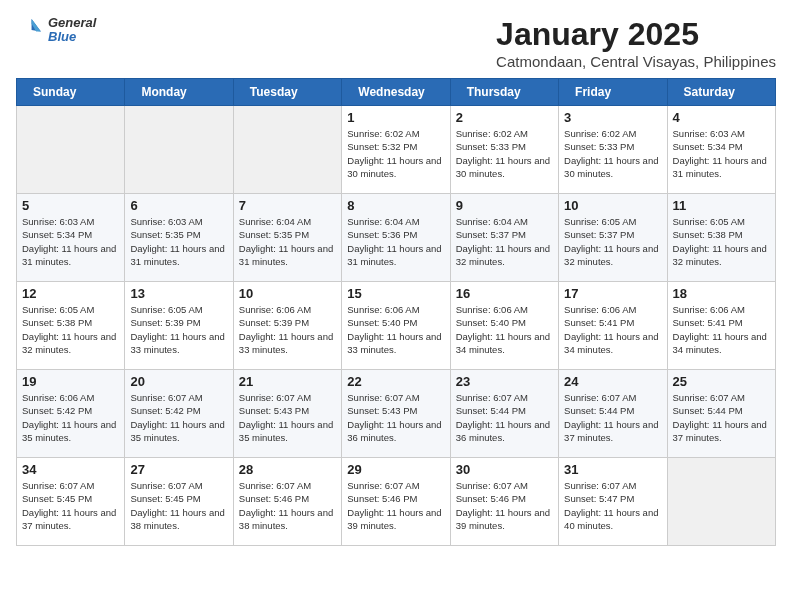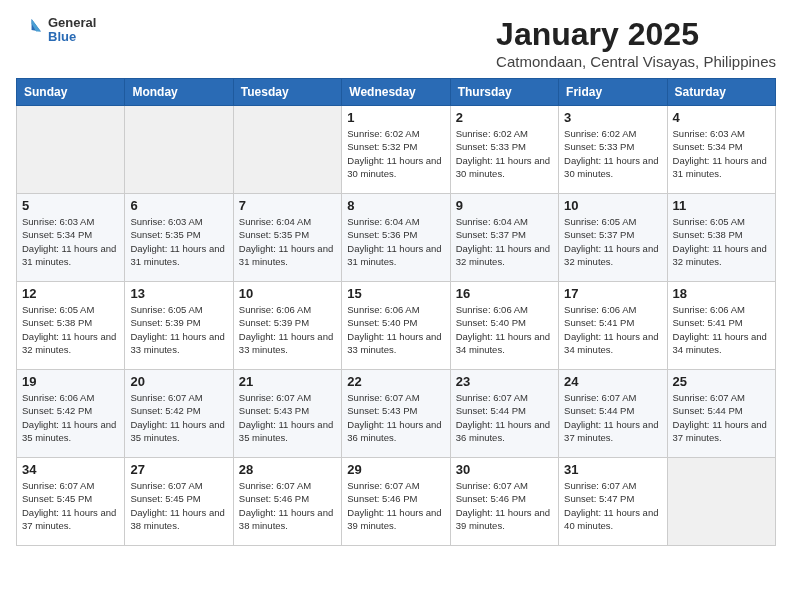--- a/index.html
+++ b/index.html
@@ -13,20 +13,21 @@
     .header-section {
       display: flex;
       justify-content: space-between;
       align-items: flex-start;
       margin-bottom: 8px;
     }
     .logo {
       display: flex;
       align-items: center;
       gap: 4px;
+      font-style: italic;
     }
     .logo-text {
       display: flex;
       flex-direction: column;
       font-size: 13px;
       font-weight: bold;
       line-height: 1.1;
     }
     .logo-text .general { color: #333; }
     .logo-text .blue { color: #2a6bb5; }
@@ -49,21 +50,21 @@
     .calendar {
       width: 100%;
       border-collapse: collapse;
       border: 1px solid #ccc;
     }
     .calendar th {
       background-color: #2a6bb5;
       color: #fff;
       font-size: 12px;
       font-weight: bold;
-      padding: 6px 7px;
+      padding: 6px 16px;
       text-align: left;
       border: 1px solid #1e5a9e;
     }
     .calendar td {
       width: 108px;
       vertical-align: top;
       padding: 4px 5px;
       border: 1px solid #ccc;
       font-size: 10px;
       color: #333;

